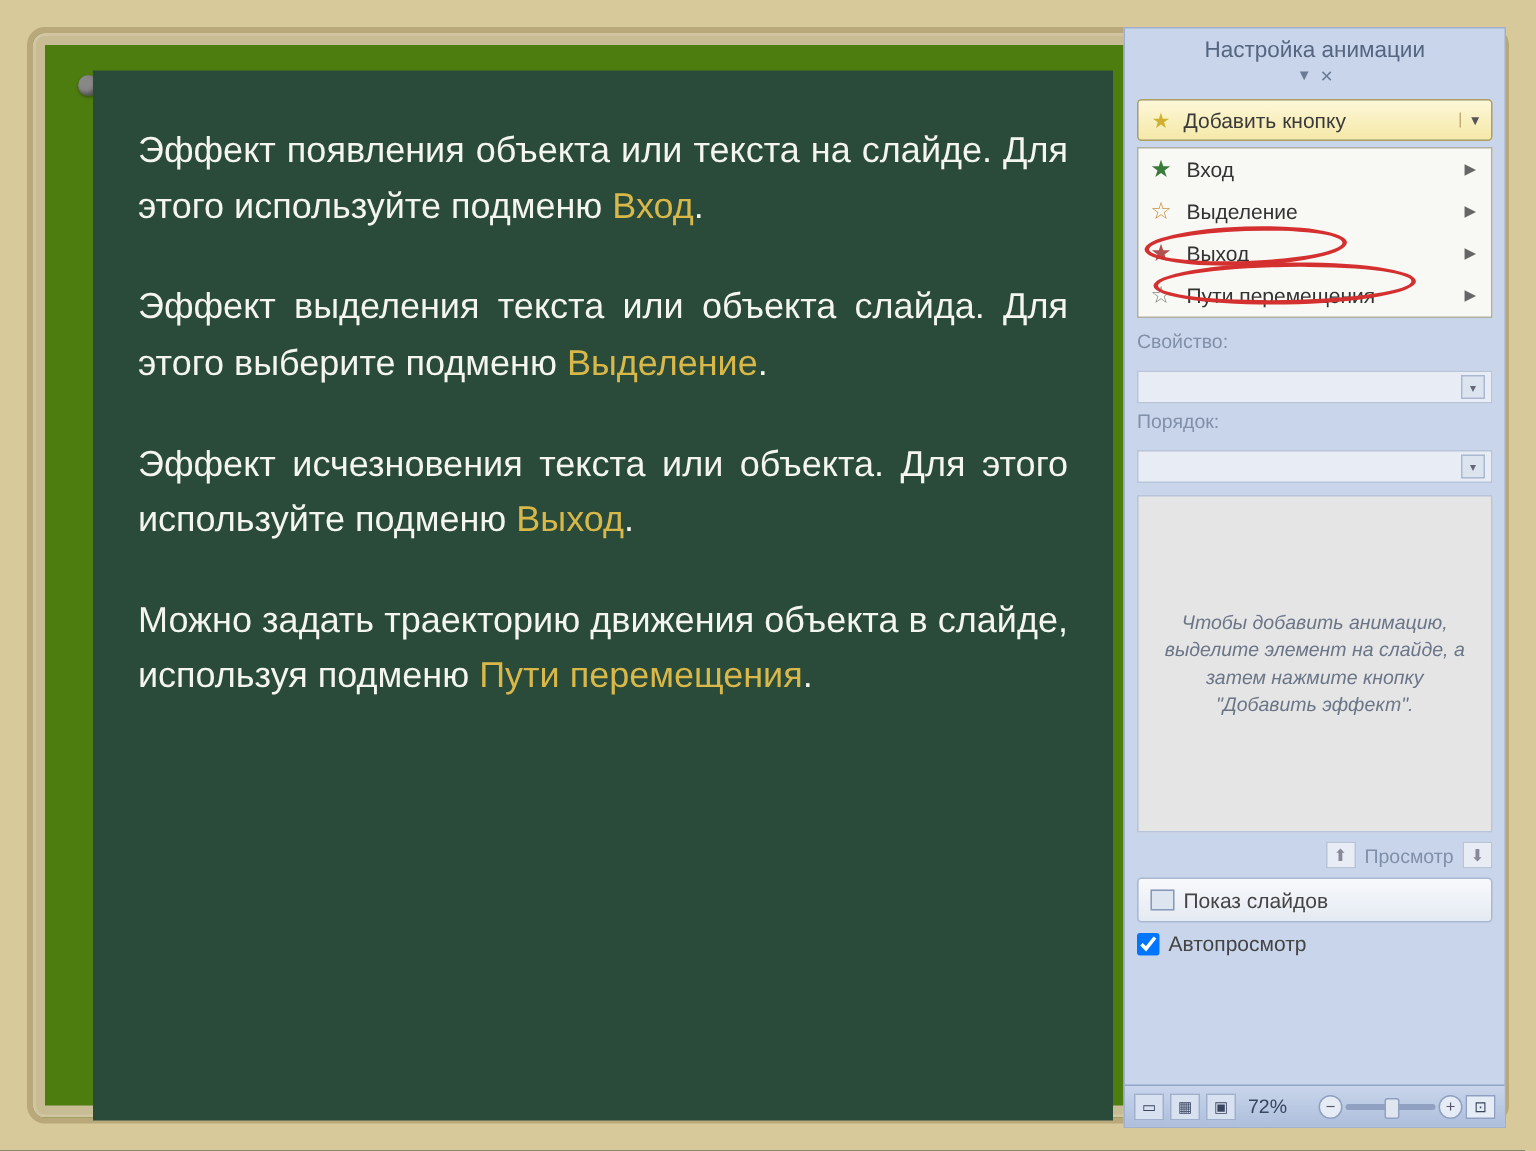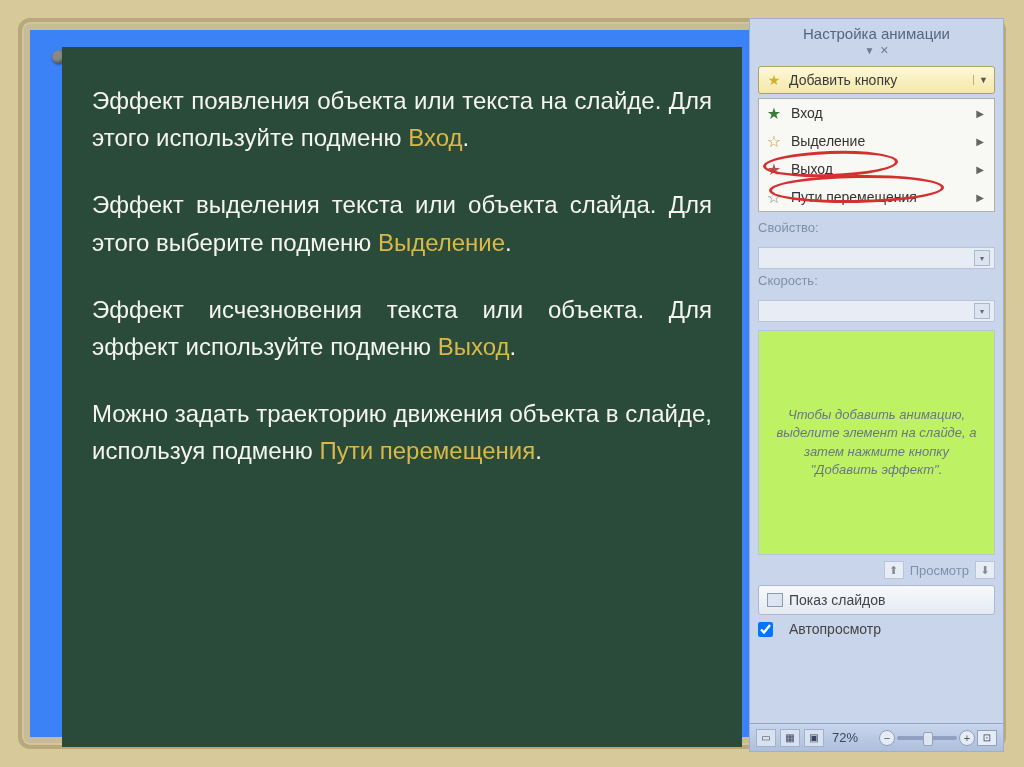--- a/index.html
+++ b/index.html
@@ -10,21 +10,21 @@
     font-family: Arial, sans-serif;
     position: relative;
     overflow: hidden;
   }
   .frame {
     position: absolute;
     left: 18px;
     top: 18px;
     width: 988px;
     height: 731px;
-    background: #3b82f6;
+    background: #4d7c0f;
     border: 4px solid #b8a87a;
     border-radius: 12px;
     box-shadow: inset 0 0 0 2px #d0c5a0, inset 0 0 0 8px #c8bc94;
   }
   .chalkboard {
     position: absolute;
     left: 40px;
     top: 25px;
     width: 680px;
     height: 700px;
@@ -165,21 +165,21 @@
     display: flex;
     align-items: center;
     justify-content: center;
     font-size: 8px;
     color: #667;
   }
 
   .preview-area {
     margin: 8px 8px 4px 8px;
     height: 225px;
-    background: #bef264;
+    background: #e5e5e5;
     border: 1px solid #b8c4d8;
     display: flex;
     align-items: center;
     justify-content: center;
     padding: 15px;
     text-align: center;
     font-style: italic;
     font-size: 13px;
     color: #6a7688;
     line-height: 1.4;
@@ -222,21 +222,21 @@
     width: 16px; height: 14px;
     background: #dde5f0;
     border: 1px solid #8898b8;
     display: inline-block;
   }
 
   .checkbox-row {
     margin: 6px 8px;
     display: flex;
     align-items: center;
-    gap: 16px;
+    gap: 6px;
     font-size: 14px;
     color: #444;
   }
   .checkbox-row input { width: 15px; height: 15px; }
 
   .statusbar {
     position: absolute;
     left: 0; right: 0; bottom: 0;
     height: 28px;
     background: linear-gradient(#c8d5eb, #aebfdc);
@@ -309,21 +309,21 @@
   <div class="chalkboard">
     <p>
       <span>Эффект появления объекта или текста на слайде. Для этого используйте подменю </span>
       <span class="hl">Вход</span><span>.</span>
     </p>
     <p>
       <span>Эффект выделения текста или объекта слайда. Для этого выберите подменю </span>
       <span class="hl">Выделение</span><span>.</span>
     </p>
     <p>
-      <span>Эффект исчезновения текста или объекта. Для эффект используйте подменю </span>
+      <span>Эффект исчезновения текста или объекта. Для этого используйте подменю </span>
       <span class="hl">Выход</span><span>.</span>
     </p>
     <p>
       <span>Можно задать траекторию движения объекта в слайде, используя подменю </span>
       <span class="hl">Пути перемещения</span><span>.</span>
     </p>
   </div>
 </div>
 
 <div class="panel">
@@ -366,21 +366,21 @@
     <span class="circle-mark circle-2"></span>
   </div>
 
   <div class="field-row">
     <label>Свойство:</label>
     <div class="field-input">
       <span class="dd">▾</span>
     </div>
   </div>
   <div class="field-row">
-    <label>Скорость:</label>
+    <label>Порядок:</label>
     <div class="field-input">
       <span class="dd">▾</span>
     </div>
   </div>
 
   <div class="preview-area">
     <span>Чтобы добавить анимацию, выделите элемент на слайде, а затем нажмите кнопку "Добавить эффект".</span>
   </div>
 
   <div class="order-row">

